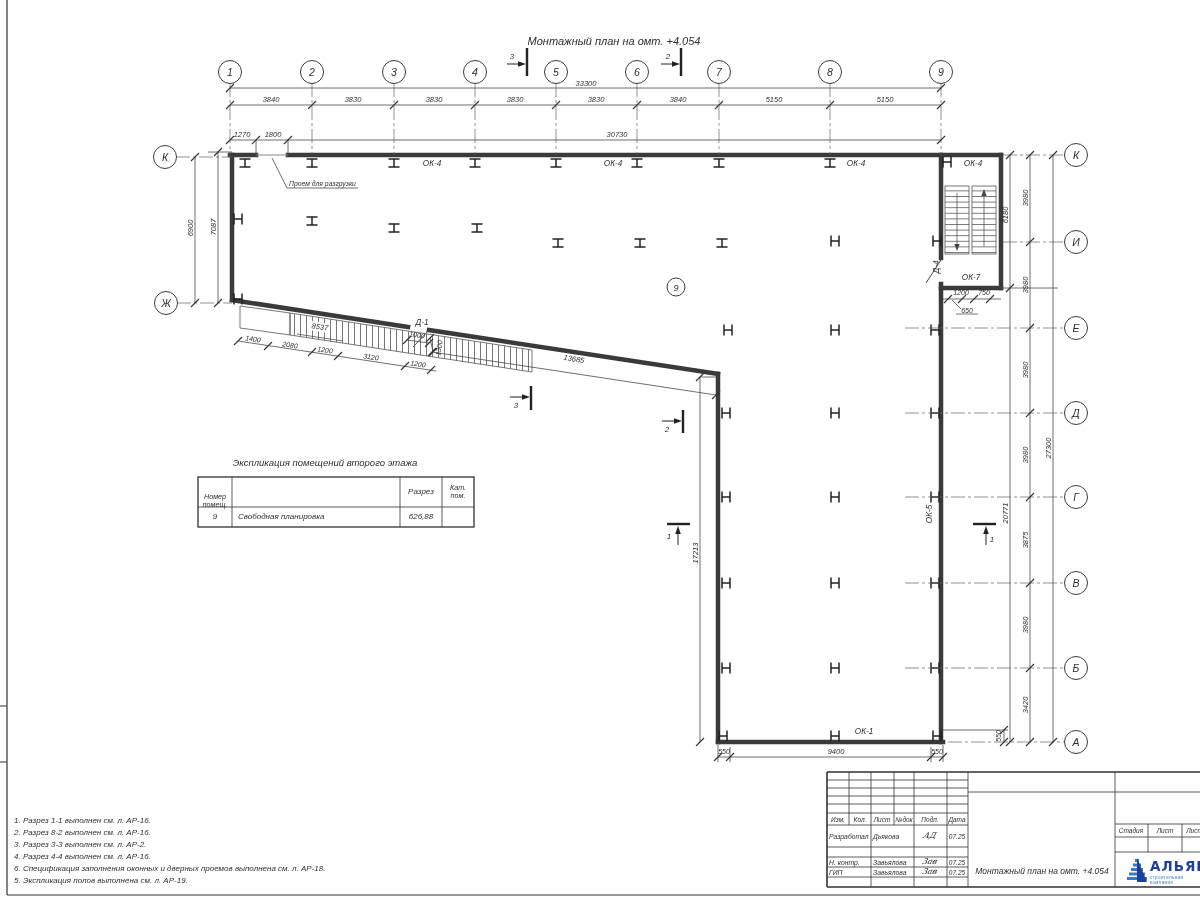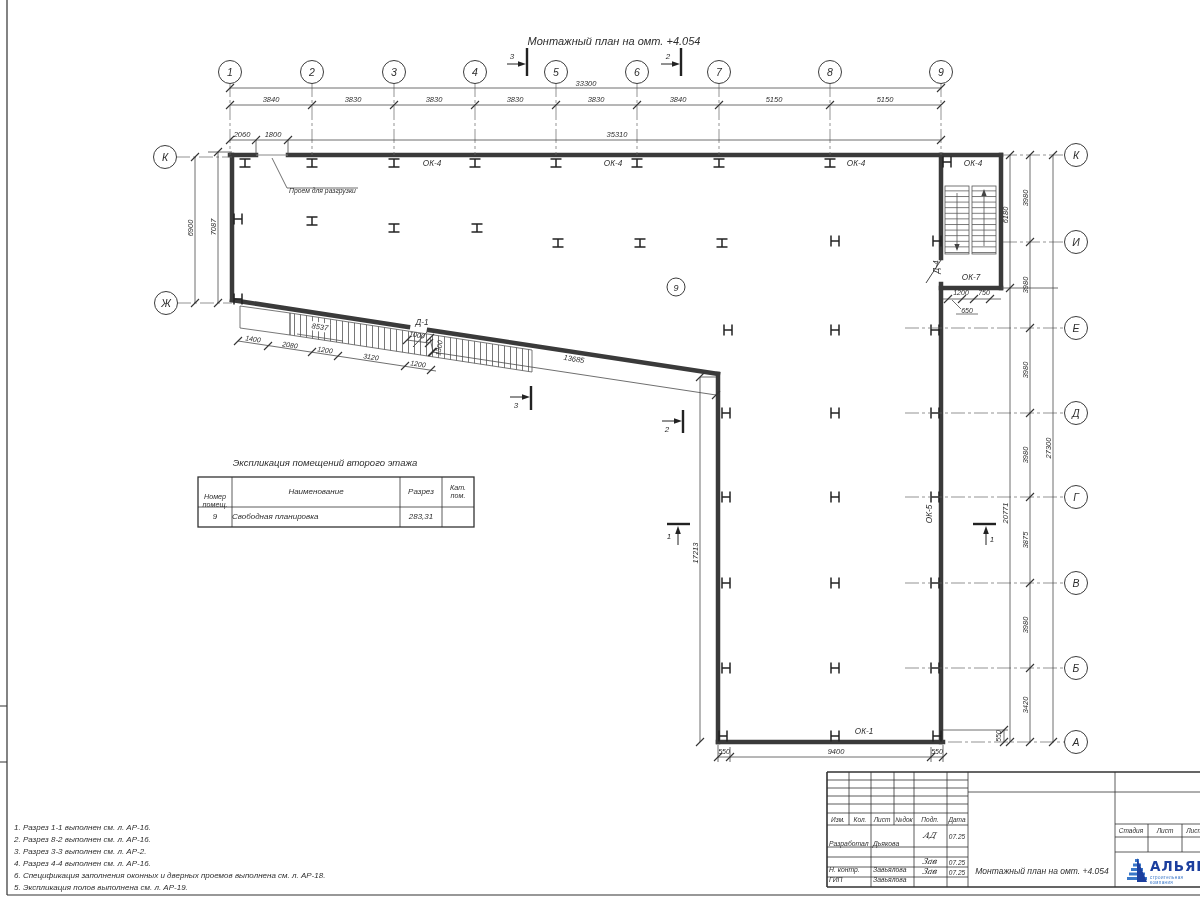--- a/index.html
+++ b/index.html
@@ -2,21 +2,21 @@
 <html><head>
 <meta charset="utf-8">
 <style>
   html,body{margin:0;padding:0;background:#fff;}
   body{width:1200px;height:900px;overflow:hidden;position:relative;
        font-family:"Liberation Sans",sans-serif;color:#2e2e2e;}
   #sheet{position:absolute;left:0;top:0;width:1200px;height:900px;background:#fff;}
   svg.geo{position:absolute;left:0;top:0;}
   .t,.tl,.tr,.td,.tdv{position:absolute;font-style:italic;white-space:nowrap;color:#2e2e2e;}
   .t{transform:translate(-50%,-50%);}
-  .tl{transform:translate(0,-50%);margin-top:7px;}
+  .tl{transform:translate(0,-50%);}
   .tr{transform:translate(-50%,-50%) rotate(-90deg);}
   .td{transform:translate(-50%,-50%) rotate(8.8deg);}
   .tdv{transform:translate(-50%,-50%) rotate(-81deg);}
   .axc{position:absolute;width:22px;height:22px;border:1.2px solid #3c3c3c;border-radius:50%;
        background:#fff;display:flex;align-items:center;justify-content:center;
        font-size:10.5px;font-style:italic;transform:translate(-50%,-50%);}
   .rtag{position:absolute;width:17px;height:17px;border:1px solid #3c3c3c;border-radius:50%;
        background:#fff;display:flex;align-items:center;justify-content:center;
        font-size:9px;font-style:italic;transform:translate(-50%,-50%);}
   .tc{position:absolute;display:flex;align-items:center;justify-content:center;
@@ -282,23 +282,23 @@
 
 <span class="t" style="left:586px;top:83px;font-size:7.5px">33300</span>
 <span class="t" style="left:271px;top:99px;font-size:7.5px">3840</span>
 <span class="t" style="left:353px;top:99px;font-size:7.5px">3830</span>
 <span class="t" style="left:434px;top:99px;font-size:7.5px">3830</span>
 <span class="t" style="left:515px;top:99px;font-size:7.5px">3830</span>
 <span class="t" style="left:596px;top:99px;font-size:7.5px">3830</span>
 <span class="t" style="left:678px;top:99px;font-size:7.5px">3840</span>
 <span class="t" style="left:774px;top:99px;font-size:7.5px">5150</span>
 <span class="t" style="left:885px;top:99px;font-size:7.5px">5150</span>
-<span class="t" style="left:242px;top:134px;font-size:7.5px">2060</span>
+<span class="t" style="left:242px;top:134px;font-size:7.5px">1270</span>
 <span class="t" style="left:273px;top:134px;font-size:7.5px">1800</span>
-<span class="t" style="left:617px;top:134px;font-size:7.5px">35310</span>
+<span class="t" style="left:617px;top:134px;font-size:7.5px">30730</span>
 
 <span class="tr" style="left:190px;top:228px;font-size:7.5px">6900</span>
 <span class="tr" style="left:213px;top:227px;font-size:7.5px">7087</span>
 
 <span class="tr" style="left:1005px;top:215px;font-size:7.5px">6180</span>
 <span class="tr" style="left:1005px;top:513px;font-size:7.5px">20771</span>
 <span class="tr" style="left:1025px;top:198px;font-size:7.5px">3980</span>
 <span class="tr" style="left:1025px;top:285px;font-size:7.5px">3980</span>
 <span class="tr" style="left:1025px;top:370px;font-size:7.5px">3980</span>
 <span class="tr" style="left:1025px;top:455px;font-size:7.5px">3980</span>
@@ -341,26 +341,25 @@
 
 <span class="t" style="left:512px;top:56px;font-size:8px">3</span>
 <span class="t" style="left:668px;top:56px;font-size:8px">2</span>
 <span class="t" style="left:516px;top:405px;font-size:8px">3</span>
 <span class="t" style="left:667px;top:429px;font-size:8px">2</span>
 <span class="t" style="left:669px;top:536px;font-size:8px">1</span>
 <span class="t" style="left:992px;top:539px;font-size:8px">1</span>
 
 <span class="t" style="left:325px;top:462px;font-size:9.5px">Экспликация помещений второго этажа</span>
 <div class="tc" style="left:198px;top:477px;width:34px;height:48px;font-size:7.2px">Номер помещ.</div>
-<div class="tc" style="left:232px;top:477px;width:168px;height:30px;font-size:8px">Наименование</div>
 <div class="tc" style="left:400px;top:477px;width:42px;height:30px;font-size:8px">Разрез</div>
 <div class="tc" style="left:442px;top:477px;width:32px;height:30px;font-size:7.2px">Кат. пом.</div>
 <div class="tc" style="left:198px;top:507px;width:34px;height:20px;font-size:8px">9</div>
-<div class="tc" style="left:232px;top:507px;width:168px;height:20px;font-size:8px;justify-content:flex-start;">Свободная планировка</div>
-<div class="tc" style="left:400px;top:507px;width:42px;height:20px;font-size:8px">283,31</div>
+<div class="tc" style="left:232px;top:507px;width:168px;height:20px;font-size:8px;justify-content:flex-start;padding-left:6px">Свободная планировка</div>
+<div class="tc" style="left:400px;top:507px;width:42px;height:20px;font-size:8px">626,88</div>
 <div class="tc" style="left:442px;top:507px;width:32px;height:20px;font-size:8px"></div>
 
 <span class="tl" style="left:14px;top:820px;font-size:8px">1. Разрез 1-1 выполнен см. л. АР-16.</span>
 <span class="tl" style="left:14px;top:832px;font-size:8px">2. Разрез 8-2 выполнен см. л. АР-16.</span>
 <span class="tl" style="left:14px;top:844px;font-size:8px">3. Разрез 3-3 выполнен см. л. АР-2.</span>
 <span class="tl" style="left:14px;top:856px;font-size:8px">4. Разрез 4-4 выполнен см. л. АР-16.</span>
 <span class="tl" style="left:14px;top:868px;font-size:8px">6. Спецификация заполнения оконных и дверных проемов выполнена см. л. АР-18.</span>
 <span class="tl" style="left:14px;top:880px;font-size:8px">5. Экспликация полов выполнена см. л. АР-19.</span>
 
 <span class="t" style="left:838px;top:819px;font-size:6.5px">Изм.</span>

